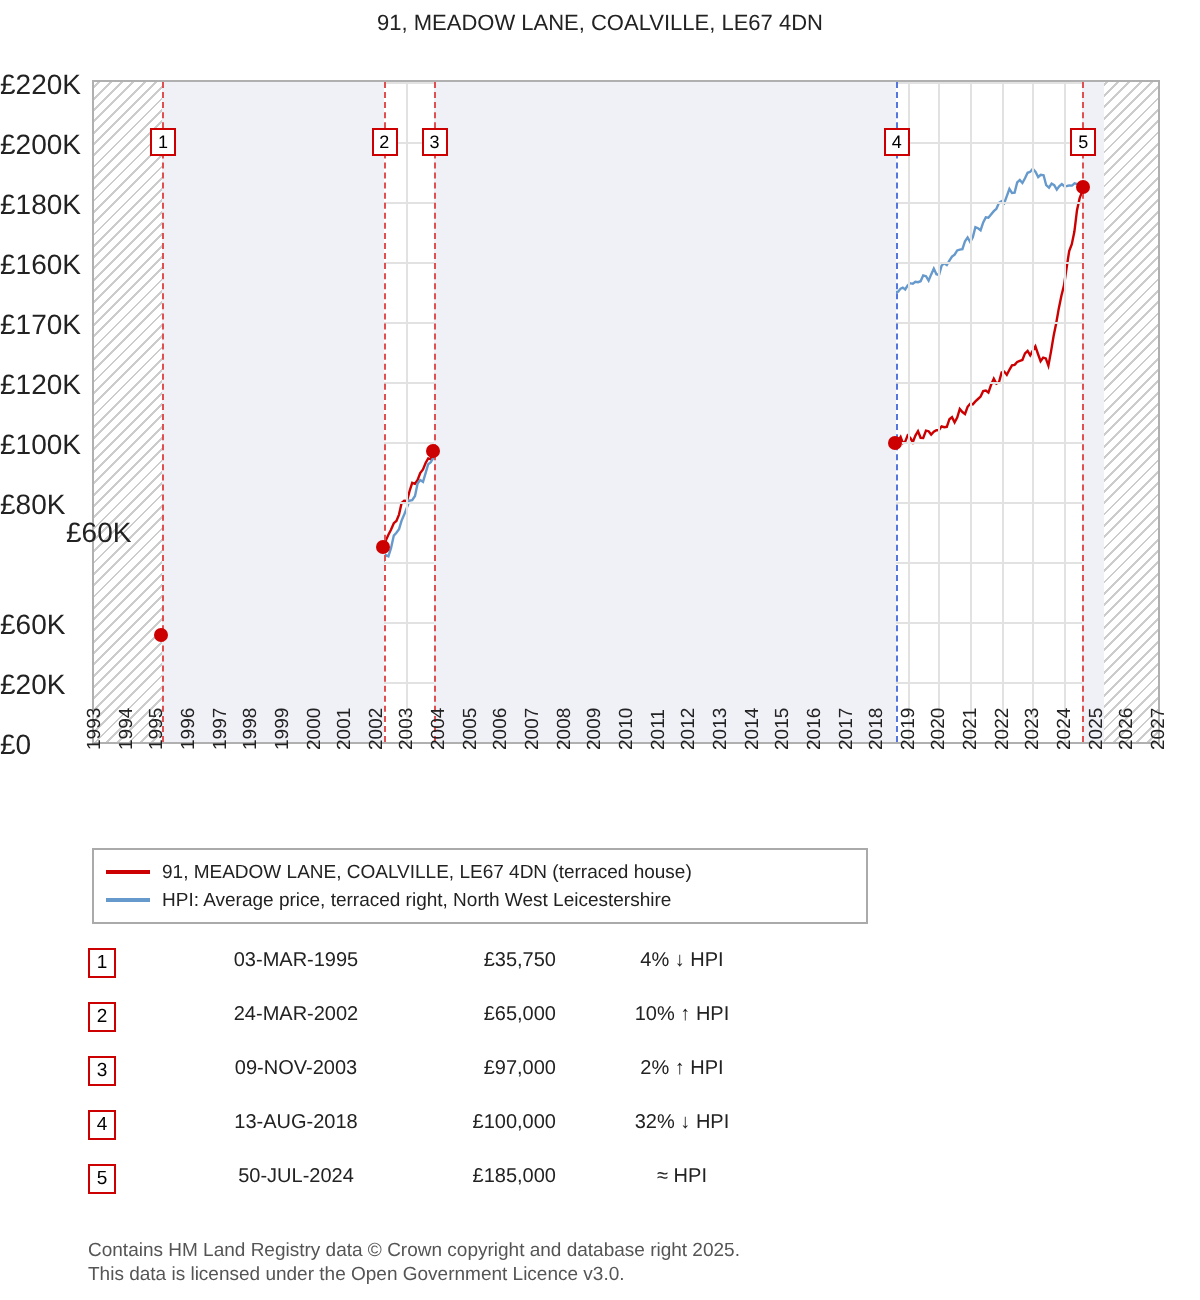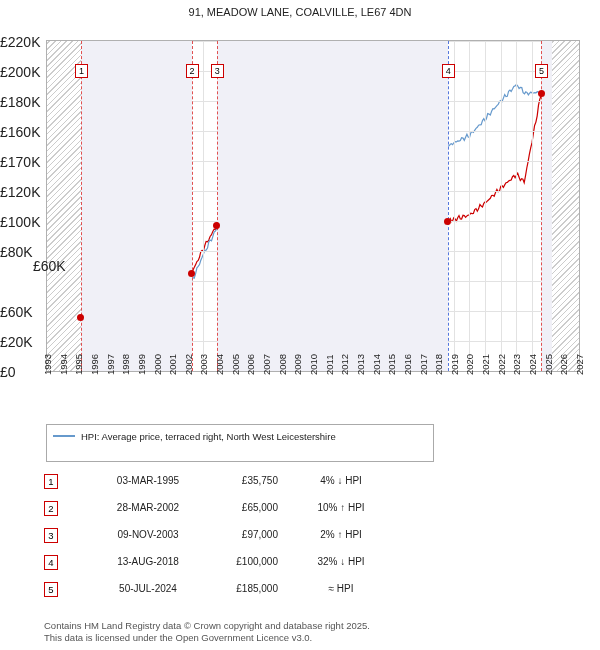--- a/index.html
+++ b/index.html
@@ -335,35 +335,39 @@
       <div class="xlab" style="left: 495.765px; top: 375px;">2022</div>
       <div class="xlab" style="left: 511.412px; top: 375px;">2023</div>
       <div class="xlab" style="left: 527.059px; top: 375px;">2024</div>
       <div class="xlab" style="left: 542.706px; top: 375px;">2025</div>
       <div class="xlab" style="left: 558.353px; top: 375px;">2026</div>
       <div class="xlab" style="left: 574px; top: 375px;">2027</div>
     </div>
 
   <div id="legend">
     <div class="legrow">
+      <span class="swatch"></span>
+      <span class="legtext">91, MEADOW LANE, COALVILLE, LE67 4DN (terraced house)</span>
+    </div>
+    <div class="legrow">
       <span class="swatch blue"></span>
       <span class="legtext">HPI: Average price, terraced right, North West Leicestershire</span>
     </div>
   </div>
 
   <div id="events">
     <div class="erow">
       <span class="enum">1</span>
       <span class="edate">03-MAR-1995</span>
       <span class="eprice">£35,750</span>
       <span class="ediff">4% ↓ HPI</span>
     </div>
     <div class="erow">
       <span class="enum">2</span>
-      <span class="edate">28-MAR-2002</span>
+      <span class="edate">24-MAR-2002</span>
       <span class="eprice">£65,000</span>
       <span class="ediff">10% ↑ HPI</span>
     </div>
     <div class="erow">
       <span class="enum">3</span>
       <span class="edate">09-NOV-2003</span>
       <span class="eprice">£97,000</span>
       <span class="ediff">2% ↑ HPI</span>
     </div>
     <div class="erow">

